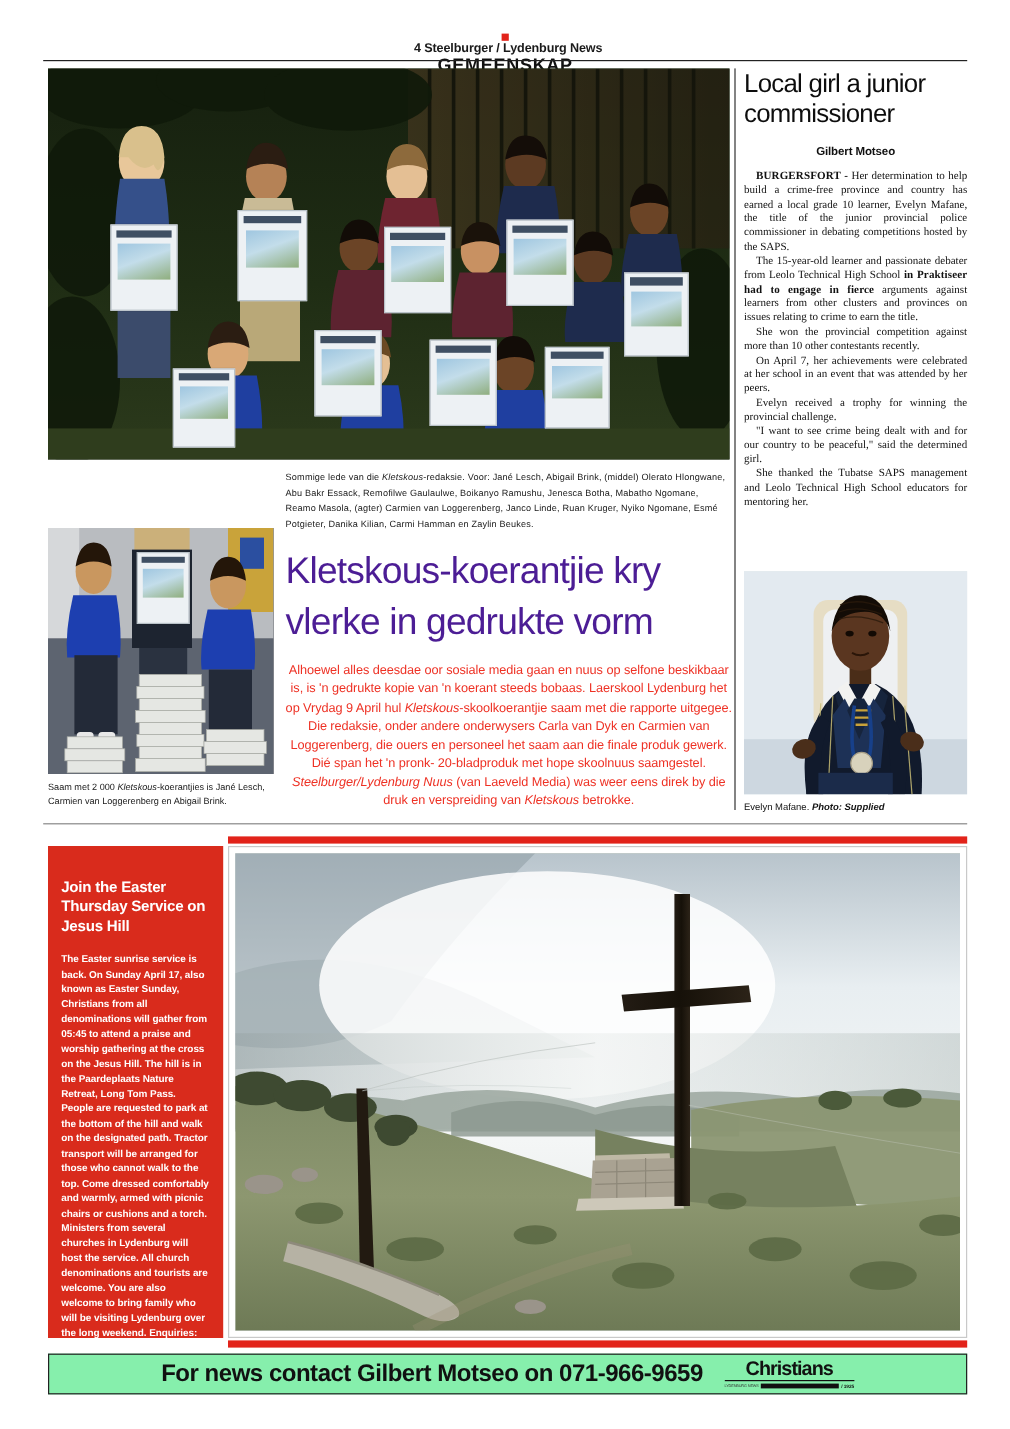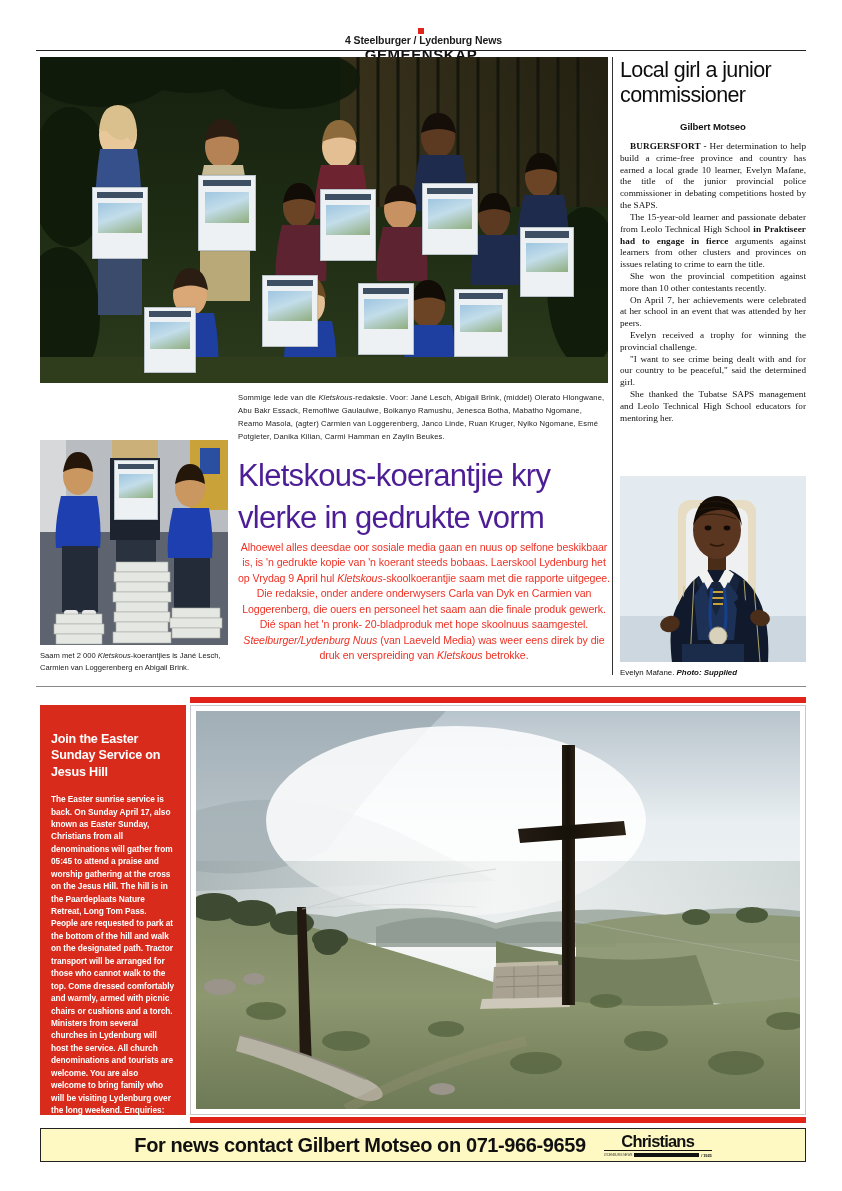--- a/index.html
+++ b/index.html
@@ -50,21 +50,21 @@
   }
   .cap-group i { font-style: italic; }
 
   
   .center-head {
     position: absolute; left: 238px; top: 455px; width: 372px;
     font-size: 31px; line-height: 1.34; font-weight: 400;
     color: #4c1d95; letter-spacing: -0.7px;
   }
   .center-lead {
-    position: absolute; left: 238px; top: 540px; width: 372px;
+    position: absolute; left: 238px; top: 552px; width: 372px;
     font-size: 10.6px; line-height: 1.46; color: #ee3124;
     text-align: center; letter-spacing: -0.05px;
   }
   .center-lead i { font-style: italic; }
 
   
   .left-photo {
     position: absolute; left: 40px; top: 440px; width: 188px; height: 205px;
     overflow: hidden; background: #3a3f46;
   }
@@ -147,21 +147,21 @@
     background: #e2231a;
   }
   .redbar-bot {
     position: absolute; left: 190px; top: 1117px; width: 616px; height: 6px;
     background: #e2231a;
   }
 
   
   .contact-bar {
     position: absolute; left: 40px; top: 1128px; width: 766px; height: 34px;
-    border: 1.2px solid #222; background: #fef9c3;
+    border: 1.2px solid #222; background: #86efac;
     display: flex; align-items: center; justify-content: center; gap: 18px;
   }
   .cb-text {
     font-size: 20px; font-weight: bold; color: #111; letter-spacing: -0.4px;
   }
   .cb-logo {
     position: relative; width: 108px; height: 26px;
     display: flex; flex-direction: column; justify-content: center;
   }
   .cb-logo-word {
@@ -436,21 +436,21 @@
     </svg>
   </div>
   <div class="cap-right">
     <span>Evelyn Mafane.</span>
     <i>Photo: Supplied</i>
   </div>
 
   <div class="sep-rule"></div>
 
   <div class="easter-box">
-    <div class="eb-title">Join the Easter Sunday Service on Jesus Hill</div>
+    <div class="eb-title">Join the Easter Thursday Service on Jesus Hill</div>
     <div class="eb-body">
       <span>The Easter sunrise service is back. On Sunday April 17, also known as Easter Sunday, Christians from all denominations will gather from 05:45 to attend a praise and worship gathering at the cross on the Jesus Hill. The hill is in the Paardeplaats Nature Retreat, Long Tom Pass. People are requested to park at the bottom of the hill and walk on the designated path. Tractor transport will be arranged for those who cannot walk to the top. Come dressed comfortably and warmly, armed with picnic chairs or cushions and a torch. Ministers from several churches in Lydenburg will host the service. All church denominations and tourists are welcome. You are also welcome to bring family who will be visiting Lydenburg over the long weekend. Enquiries: WhatsApp Gerda Whitehorn on 079 515 7799.</span>
       <span class="eb-photo">Photo: The Jesus Hill</span>
     </div>
   </div>
 
   <div class="redbar-top"></div>
   <div class="bottom-photo-frame">
     <div class="bottom-photo">
       <svg class="bp-canvas" viewBox="0 0 604 398" preserveAspectRatio="none">

